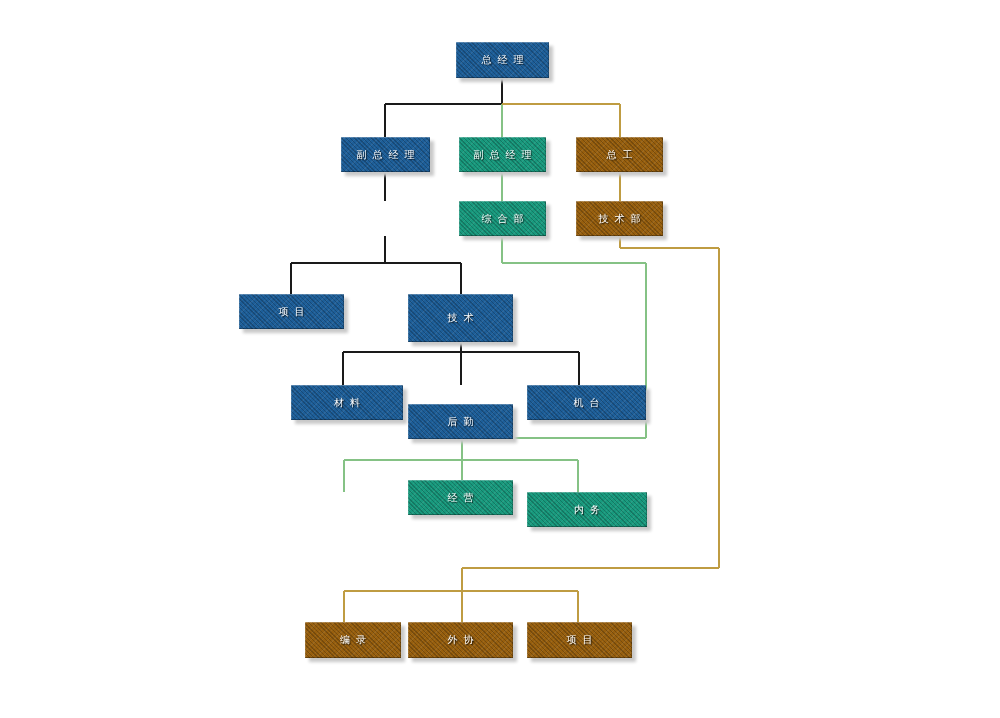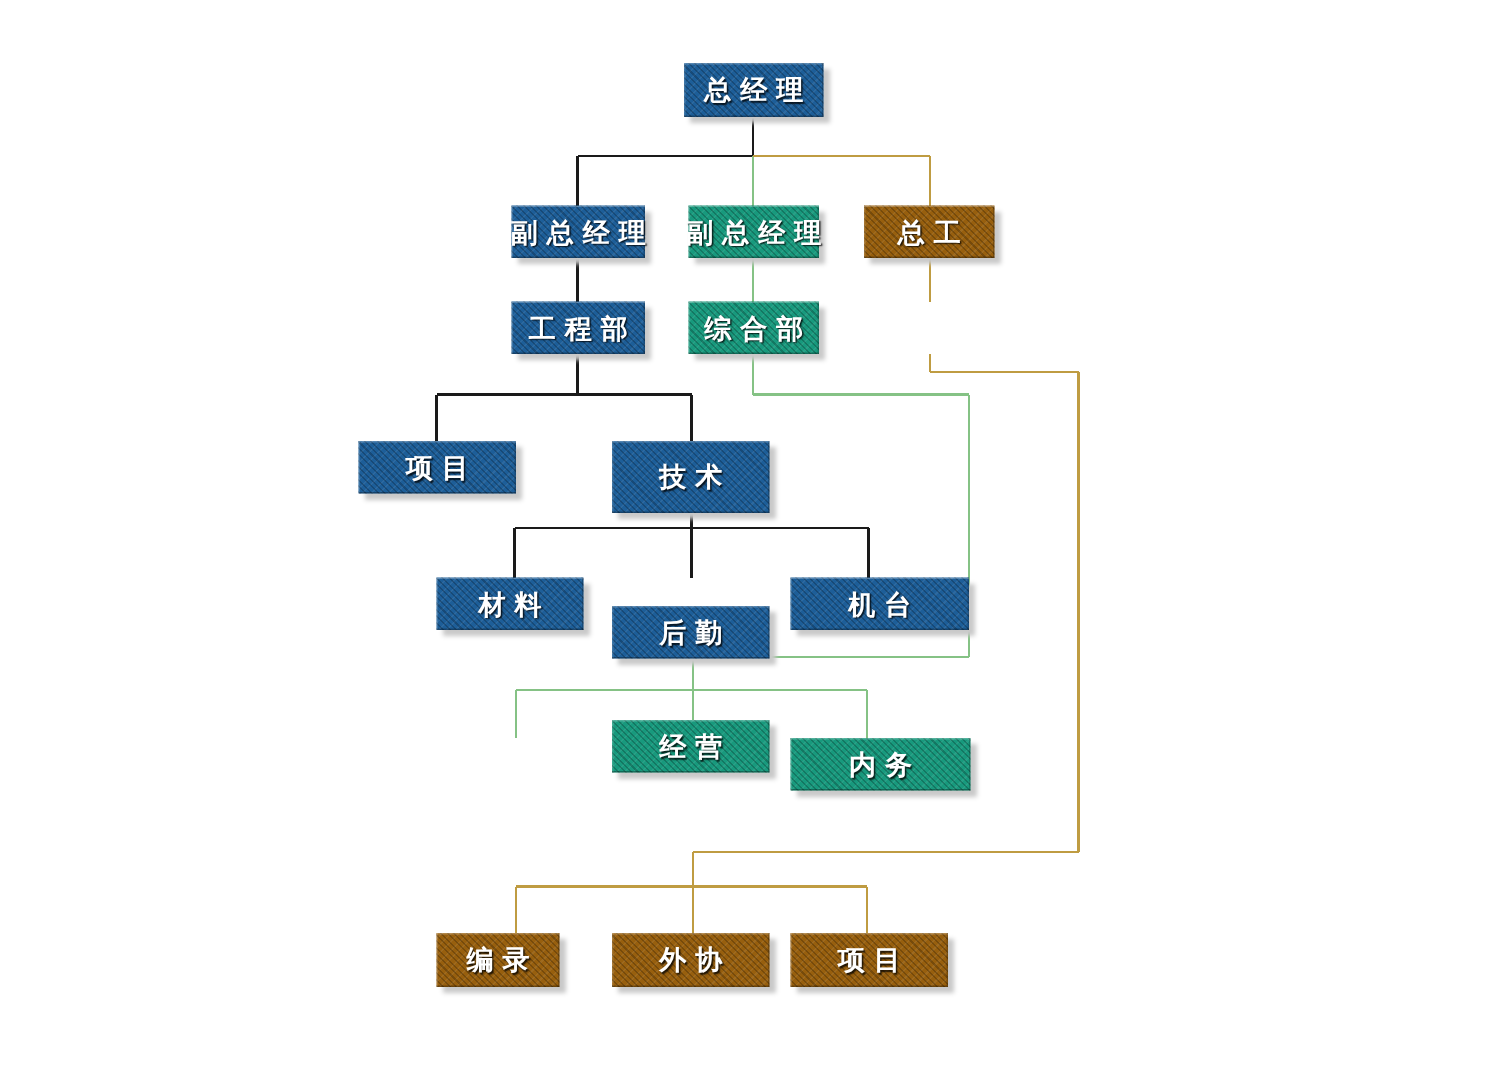--- a/index.html
+++ b/index.html
@@ -21,22 +21,22 @@
     stroke-width:1.5;
     shape-rendering:crispEdges;
   }
   .node{
     position:absolute;
     box-sizing:border-box;
     display:flex;
     align-items:center;
     justify-content:center;
     color:#fff;
-    font-weight:bold;
-    font-size:18px;
+    font-weight:normal;
+    font-size:10px;
     letter-spacing:6px;
     padding-left:6px;
     text-shadow:1px 1px 1px rgba(0,0,0,.8);
     background-image:
       repeating-linear-gradient(45deg, rgba(0,0,0,.22) 0px, rgba(0,0,0,.22) 1px, transparent 1px, transparent 3px),
       repeating-linear-gradient(-45deg, rgba(255,255,255,.07) 0px, rgba(255,255,255,.07) 1px, transparent 1px, transparent 4px);
     box-shadow:
       inset 0 1px 0 rgba(255,255,255,.25),
       inset 1px 0 0 rgba(255,255,255,.15),
       inset 0 -1px 0 rgba(0,0,0,.3),
@@ -64,48 +64,48 @@
     </div>
   <div class="node blue" style="left:341px;top:137px;width:89px;height:35px">
       <span>副总经理</span>
     </div>
   <div class="node teal" style="left:459px;top:137px;width:87px;height:35px">
       <span>副总经理</span>
     </div>
   <div class="node brown" style="left:576px;top:137px;width:87px;height:35px">
       <span>总工</span>
     </div>
-  <div class="node blue" style="left:341px;top:201px;width:89px;height:35px">
-      <span>工程部</span>
-    </div>
   <div class="node teal" style="left:459px;top:201px;width:87px;height:35px">
       <span>综合部</span>
+    </div>
+  <div class="node brown" style="left:576px;top:201px;width:87px;height:35px">
+      <span>技术部</span>
     </div>
   <div class="node blue" style="left:239px;top:294px;width:105px;height:35px">
       <span>项目</span>
     </div>
   <div class="node blue" style="left:408px;top:294px;width:105px;height:48px">
       <span>技术</span>
     </div>
-  <div class="node blue" style="left:291px;top:385px;width:98px;height:35px">
+  <div class="node blue" style="left:291px;top:385px;width:112px;height:35px">
       <span>材料</span>
     </div>
   <div class="node blue" style="left:408px;top:404px;width:105px;height:35px">
       <span>后勤</span>
     </div>
   <div class="node blue" style="left:527px;top:385px;width:119px;height:35px">
       <span>机台</span>
     </div>
   <div class="node teal" style="left:408px;top:480px;width:105px;height:35px">
       <span>经营</span>
     </div>
   <div class="node teal" style="left:527px;top:492px;width:120px;height:35px">
       <span>内务</span>
     </div>
-  <div class="node brown" style="left:291px;top:622px;width:82px;height:36px">
+  <div class="node brown" style="left:305px;top:622px;width:96px;height:36px">
       <span>编录</span>
     </div>
   <div class="node brown" style="left:408px;top:622px;width:105px;height:36px">
       <span>外协</span>
     </div>
   <div class="node brown" style="left:527px;top:622px;width:105px;height:36px">
       <span>项目</span>
     </div>
 
 </div>

